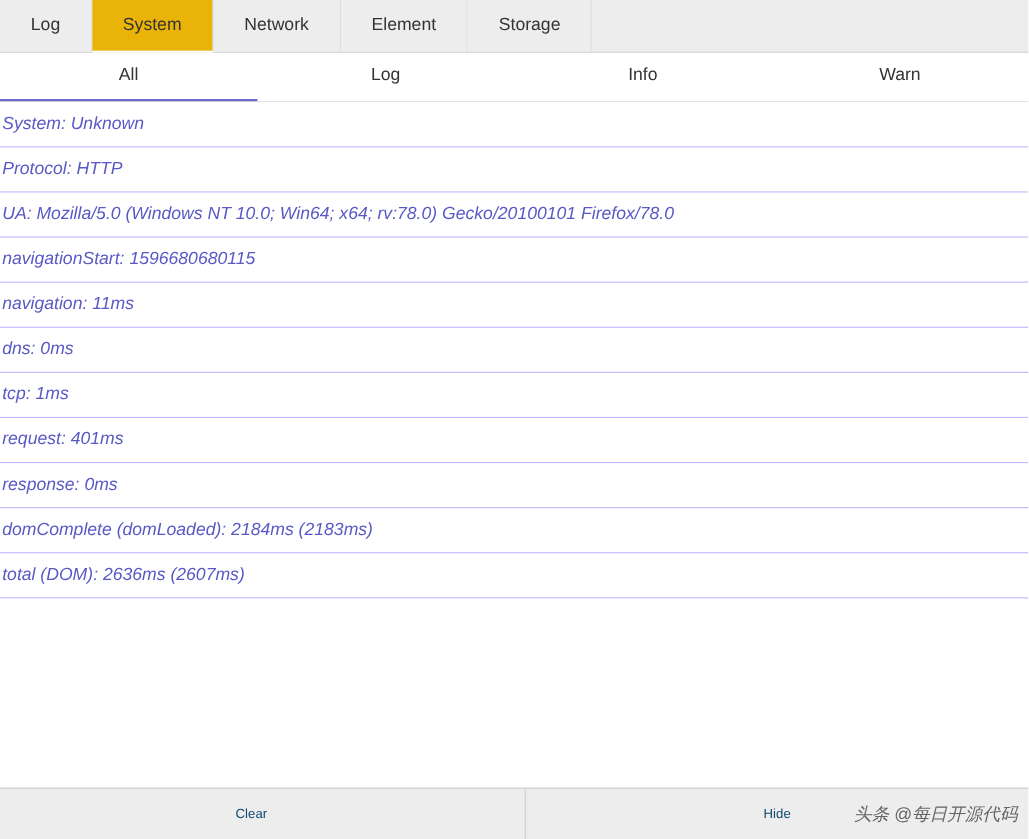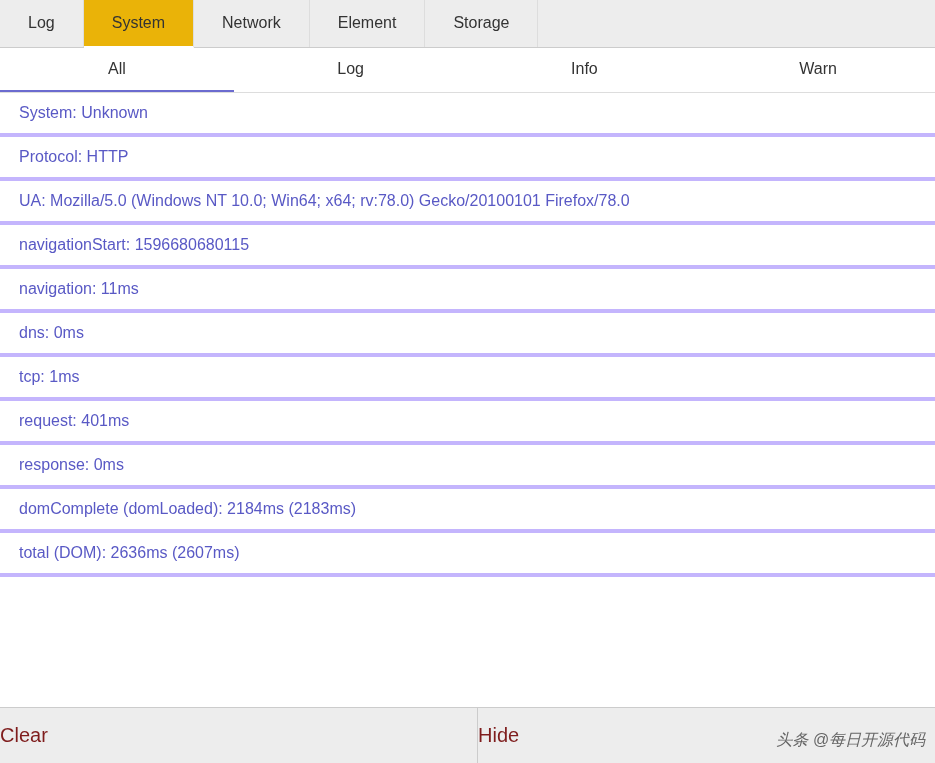--- a/index.html
+++ b/index.html
@@ -50,37 +50,38 @@
     }
     .filter-tab.active {
       border-bottom: 2px solid #6b6bcf;
     }
     .content {
       flex: 1;
       overflow-y: auto;
       background: #ffffff;
     }
     .log-row {
-      padding: 11px 19px;
-      border-bottom: 4px solid #c4b5fd;
+      padding: 11px 2px;
+      border-bottom: 1px solid #c4b5fd;
       color: #5959c5;
       font-size: 16px;
+      font-style: italic;
     }
     .footer {
       display: flex;
       background: #ededed;
       border-top: 1px solid #ccc;
       position: relative;
     }
     .footer-btn {
       flex: 1;
-      text-align: left;
+      text-align: center;
       padding: 16px 0;
-      font-size: 20px;
-      color: #7f1d1d;
+      font-size: 12px;
+      color: #0c4a6e;
       cursor: pointer;
     }
     .footer-btn + .footer-btn {
       border-left: 1px solid #ccc;
       margin-left: 20px;
     }
     .watermark {
       position: absolute;
       right: 10px;
       bottom: 12px;

